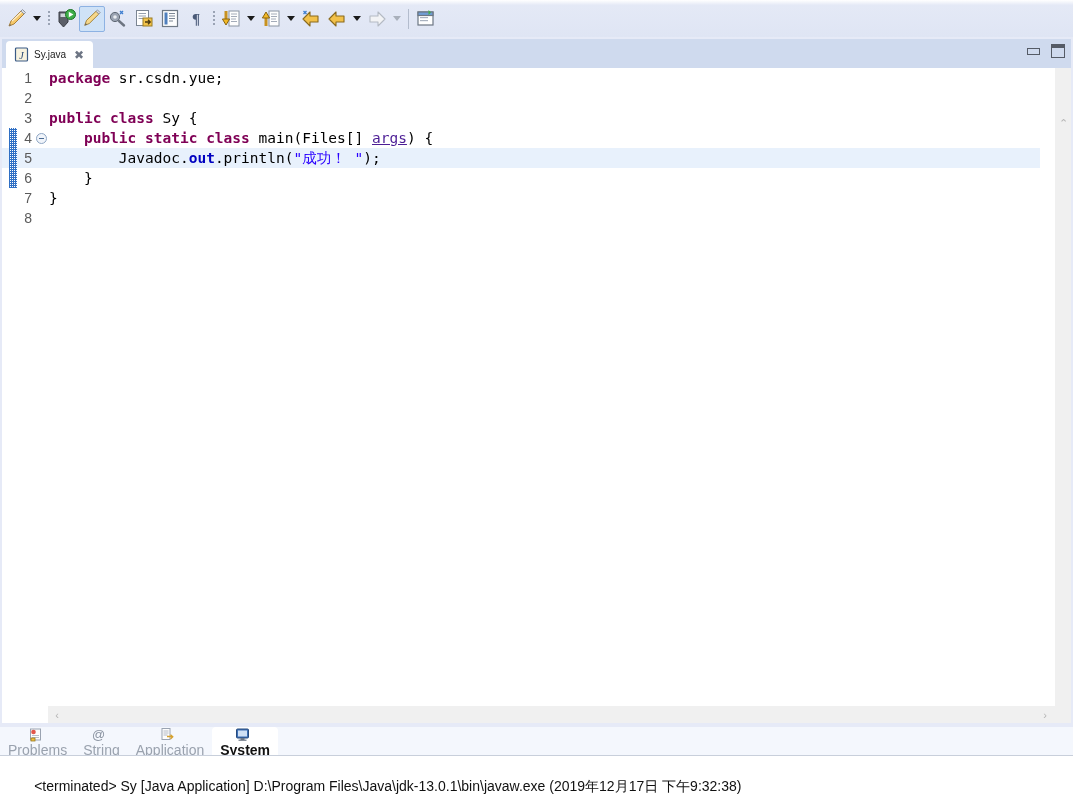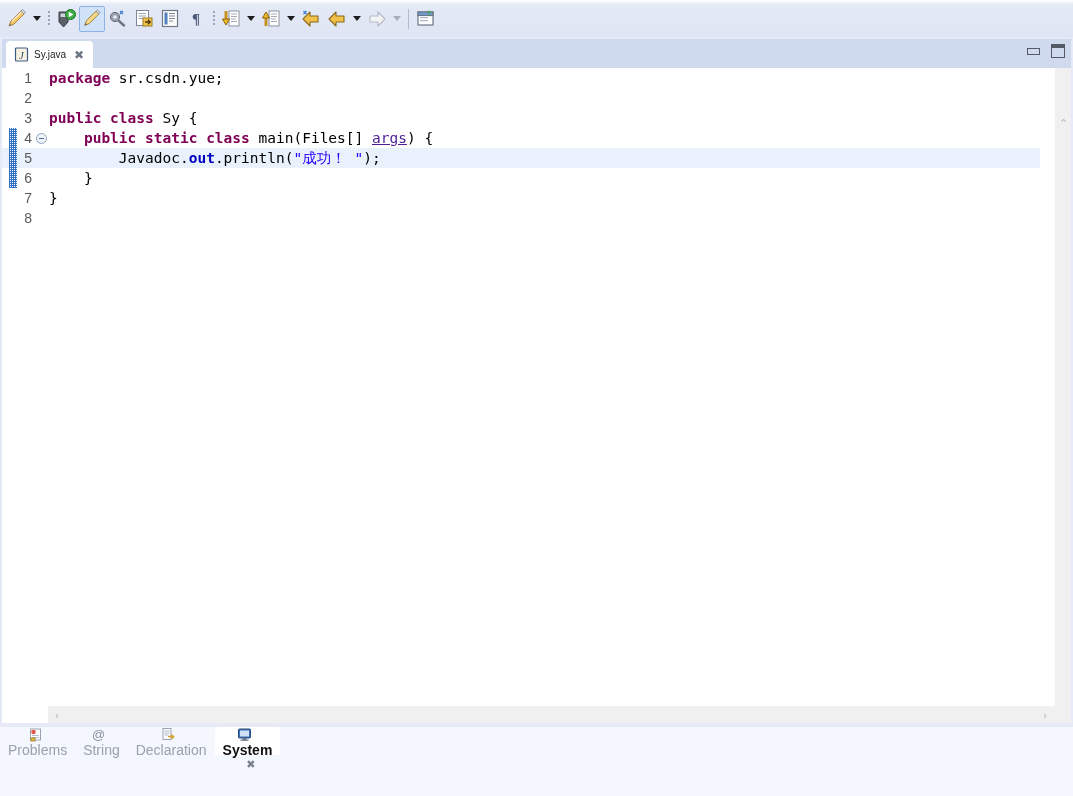--- a/index.html
+++ b/index.html
@@ -527,31 +527,37 @@
           <span>String</span>
         </div>
         <div class="btab">
           <span class="btab-icon">
             <svg width="15" height="15" viewBox="0 0 15 15">
               <rect x="2" y="1.5" width="8" height="11" fill="#fdfdfd" stroke="#9aa3b1" stroke-width="1"></rect>
               <path d="M3.5 4 H8.5 M3.5 6 H8.5 M3.5 8 H7.5" stroke="#aab2bf" stroke-width=".9"></path>
               <path d="M7 9.5 H12.5 M10.5 7.6 L12.8 9.8 L10.5 12" stroke="#d6a12c" stroke-width="1.3" fill="none"></path>
             </svg>
           </span>
-          <span>Declaration</span>
+          <span>Application</span>
         </div>
         <div class="btab active">
           <span class="btab-icon">
             <svg width="15" height="15" viewBox="0 0 15 15">
               <rect x="1.5" y="2" width="12" height="9" rx="1" fill="#3c6fb4" stroke="#274a7d" stroke-width="1"></rect>
               <rect x="3" y="3.5" width="9" height="6" fill="#cfe0f5"></rect>
               <rect x="5.5" y="11" width="4" height="2" fill="#6b7684"></rect>
               <rect x="3.5" y="12.6" width="8" height="1.2" fill="#6b7684"></rect>
             </svg>
           </span>
           <span>System</span>
           <span class="btab-close">✖</span>
         </div>
       </div>
 
+    <div class="console-body">
+      <div class="console-line">
+        <span class="header">&lt;terminated&gt; Sy [Java Application] D:\Program Files\Java\jdk-13.0.1\bin\javaw.exe (2019年12月17日 下午9:32:38)</span>
+      </div>
+
+    </div>
   </div>
 
 </div>
 
 </body></html>

